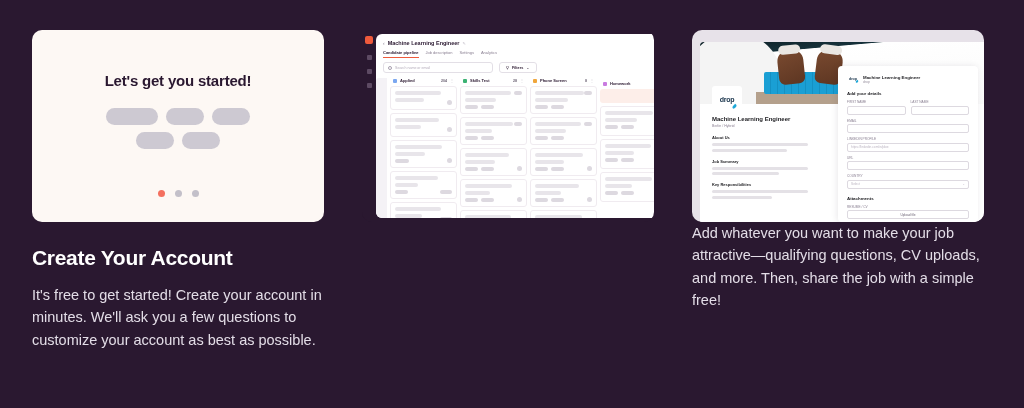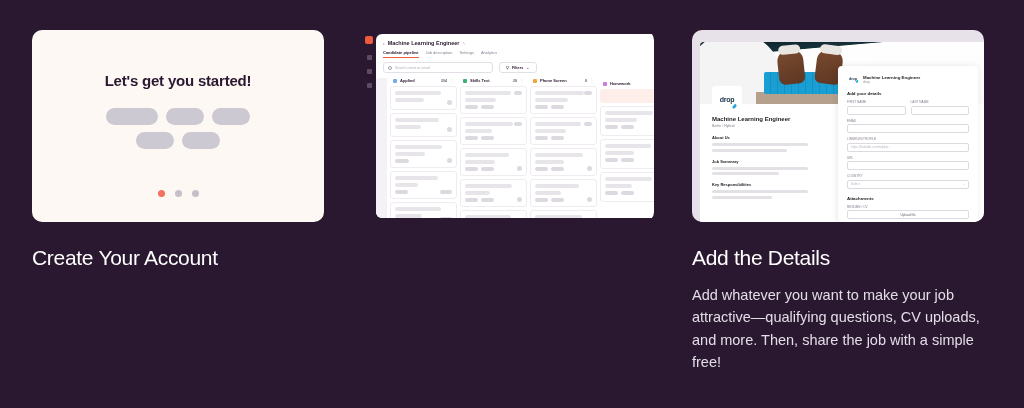--- a/index.html
+++ b/index.html
@@ -169,21 +169,21 @@
   .f-in span { font-size: 3.2px; color: #bcb5c2; }
   .f-row { display: flex; gap: 5px; }
   .f-row > div { flex: 1; }
   .f-sel { justify-content: space-between; }
   .f-btn { height: 9px; border: 0.6px solid #ddd9e0; border-radius: 2px; margin-bottom: 4px;
     display: flex; align-items: center; justify-content: center; }
   .f-btn span { font-size: 3.2px; color: #6d6475; }
 
   
   .cap-h {
-    font-size: 21px; font-weight: 400; color: #ffffff;
+    font-size: 21px; font-weight: 700; color: #ffffff;
     margin: 24px 0 14px; letter-spacing: -0.3px;
   }
   .cap-p { font-size: 14.5px; line-height: 1.55; color: #e3dde7; }
 </style>
 </head>
 <body>
 
 <div class="steps">
 
   <div class="step">
@@ -200,20 +200,21 @@
           <div class="pill" style="width:38px"></div>
         </div>
       </div>
       <div class="c1-dots">
         <div class="dot on"></div>
         <div class="dot"></div>
         <div class="dot"></div>
       </div>
     </div>
     <div class="cap-h">Create Your Account</div>
+    <div class="cap-p">It's free to get started! Create your account in minutes. We'll ask you a few questions to customize your account as best as possible.</div>
   </div>
 
   <div class="step">
     <div class="visual card2">
 
       <div class="c2-rail">
         <div class="rail-logo"></div>
         <div class="rail-ic"></div>
         <div class="rail-ic"></div>
         <div class="rail-ic"></div>
@@ -512,17 +513,16 @@
           <div class="f-sec">Attachments</div>
 
           <div class="f-lab">Resume / CV</div>
           <div class="f-btn">
             <span>Upload file</span>
           </div>
 
         </div>
       </div>
     </div>
-    <div class="cap-h">Add the Details</div>
     <div class="cap-p">Add whatever you want to make your job attractive—qualifying questions, CV uploads, and more. Then, share the job with a simple free!</div>
   </div>
 
 </div>
 
 </body></html>

